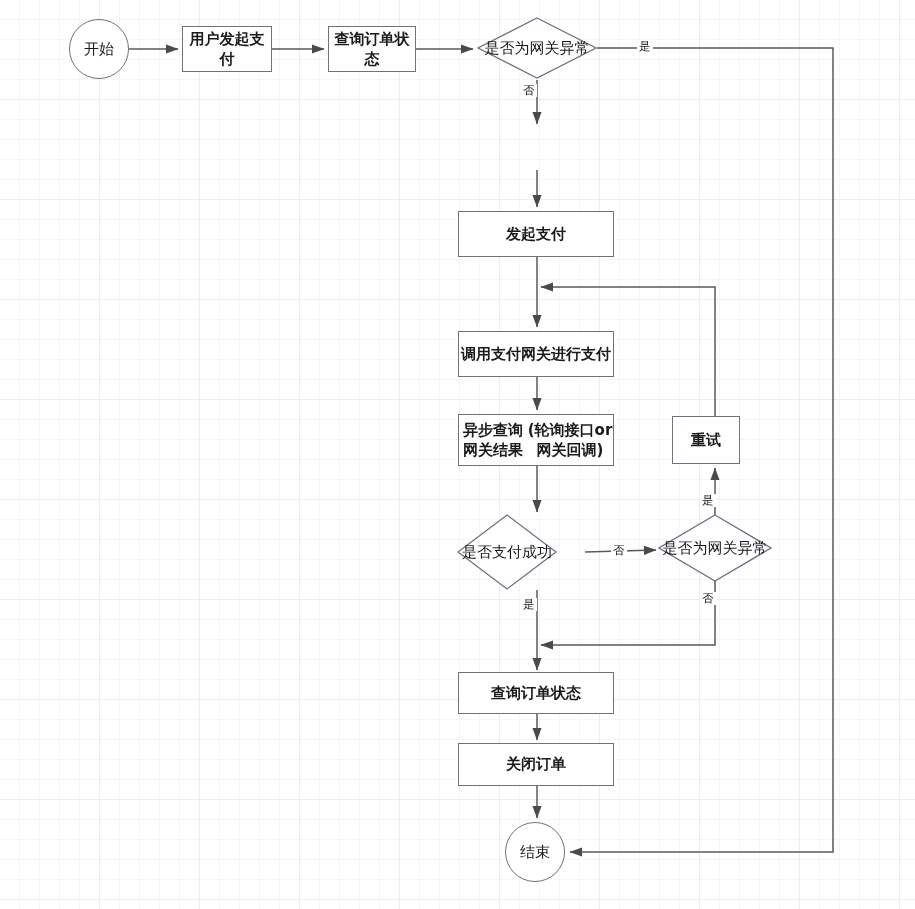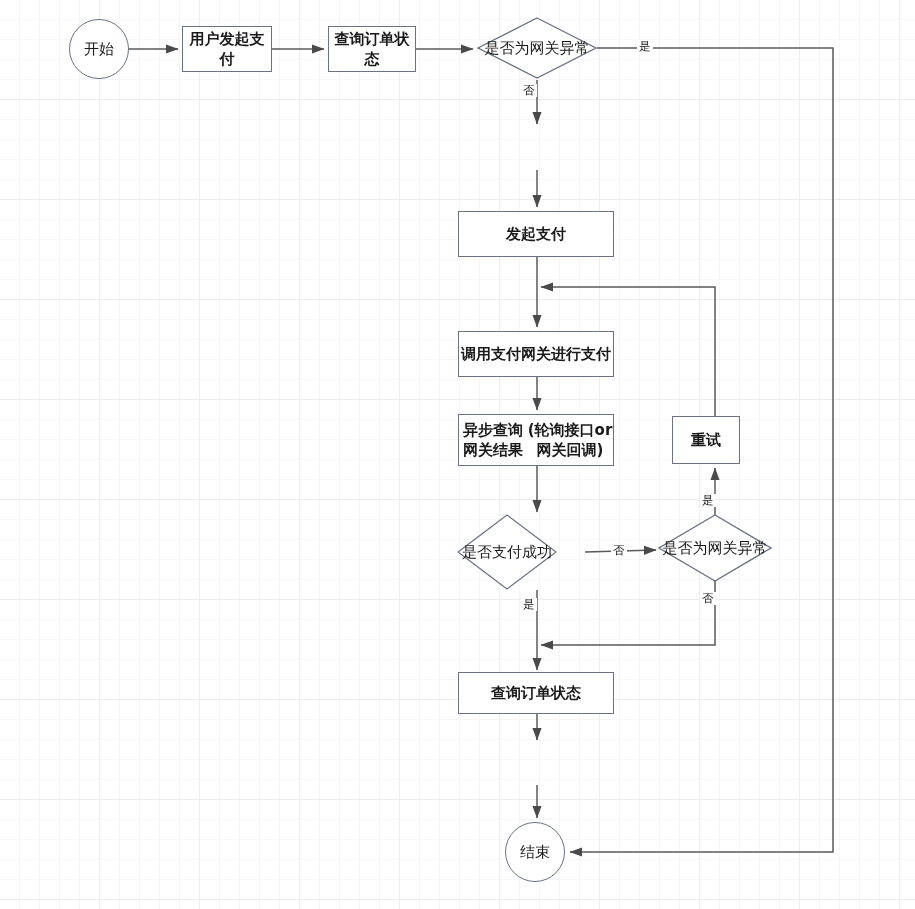--- a/index.html
+++ b/index.html
@@ -174,20 +174,23 @@
   </div>
 
   <div class="node n-process" style="left:672px; top:416px; width:68px; height:48px;">
     <span>重试</span>
   </div>
 
   <div class="node n-process" style="left:458px; top:672px; width:156px; height:42px;">
     <span>查询订单状态</span>
   </div>
 
+  <div class="node n-process" style="left:458px; top:743px; width:156px; height:43px;">
+    <span>关闭订单</span>
+  </div>
 
   <div class="node n-terminal" style="left:505px; top:822px; width:60px; height:60px;">
     <span>结束</span>
   </div>
 
   <div class="edge-label" style="left:637px; top:40px;">
     <span>是</span>
   </div>
 
   <div class="edge-label" style="left:521px; top:84px;">

